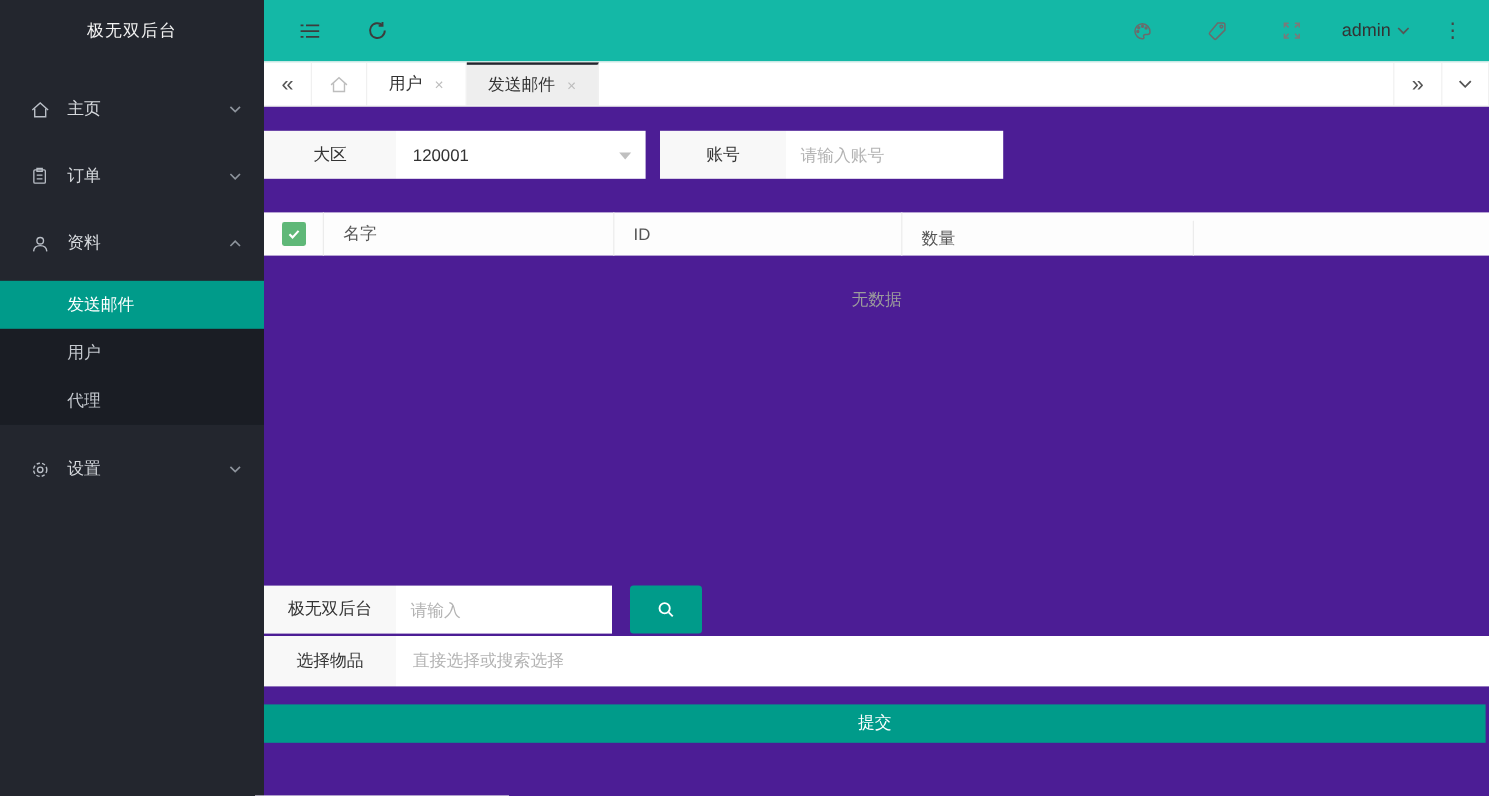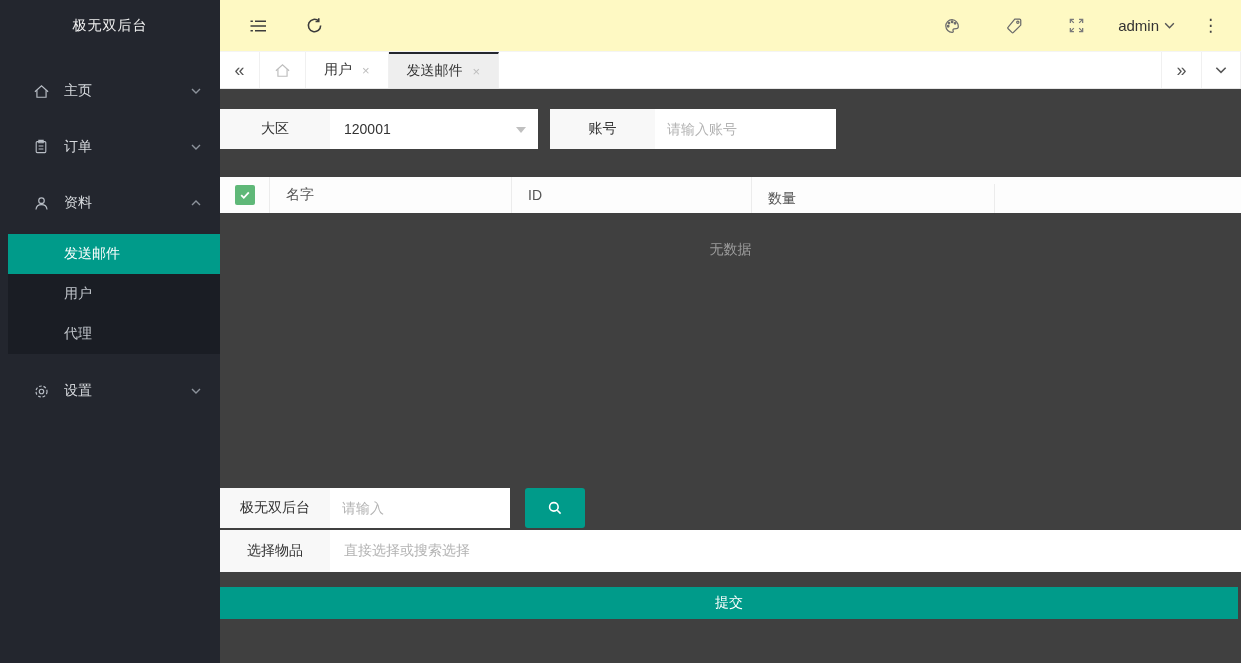--- a/index.html
+++ b/index.html
@@ -4,56 +4,56 @@
 <style>
   * { margin:0; padding:0; box-sizing:border-box; }
   html,body { width:1241px; height:663px; overflow:hidden;
     font-family:"Liberation Sans","DejaVu Sans",sans-serif; font-size:14px; color:#333; background:#efefef; }
   .app { display:flex; width:1241px; height:663px; }
 
   
   .sidebar { width:220px; height:663px; background:#23262e; flex:none; color:#dcdfe3; }
   .logo { height:52px; display:flex; align-items:center; justify-content:center;
     font-size:14px; color:#f2f2f2; letter-spacing:1px; }
-  .nav { padding-top:6px;margin-left:8px; }
+  .nav { padding-top:6px; }
   .nav-item { height:46px; margin-top:10px; display:flex; align-items:center;
     padding:0 18px 0 24px; cursor:pointer; color:#d7dade; }
   .nav-item .nicon { width:18px; height:18px; margin-right:14px; display:flex; align-items:center; justify-content:center; }
   .nav-item .nlabel { flex:1; font-size:14px; }
   .chev { width:12px; height:12px; }
   .submenu { background:#1a1d24; margin-top:8px; }
   .sub-item { height:40px; display:flex; align-items:center; padding-left:56px;
     color:#c3c7cd; cursor:pointer; font-size:14px; }
   .sub-item.active { background:#009b8a; color:#ffffff; }
 
   
   .main { flex:1; display:flex; flex-direction:column; background:#efefef; }
 
-  .topbar { height:52px; background:#fef9c3; display:flex; align-items:center;
+  .topbar { height:52px; background:#14b8a6; display:flex; align-items:center;
     padding:0 18px 0 18px; border-bottom:1px solid #f4f4f4; }
   .tb-btn { width:40px; height:40px; display:flex; align-items:center; justify-content:center; cursor:pointer; color:#4a4a4a; }
   .tb-left { display:flex; align-items:center; gap:16px; }
   .tb-right { margin-left:auto; display:flex; align-items:center; gap:22px; }
   .admin-box { display:flex; align-items:center; gap:4px; cursor:pointer; color:#333; font-size:15px; }
   .kebab { font-size:17px; color:#444; letter-spacing:0; line-height:1; cursor:pointer; padding:0 4px; }
 
   .tabbar { height:37px; background:#ffffff; display:flex; align-items:stretch;
     border-bottom:1px solid #e6e6e6; }
   .tab-arrow { width:40px; display:flex; align-items:center; justify-content:center;
     border-right:1px solid #f0f0f0; cursor:pointer; color:#555; font-size:18px; }
   .tab-arrow.right { border-right:none; border-left:1px solid #f0f0f0; margin-left:auto; }
   .tab-arrow.last { border-left:1px solid #f0f0f0; }
   .tab { display:flex; align-items:center; gap:10px; padding:0 18px;
     border-right:1px solid #f0f0f0; cursor:pointer; color:#333; position:relative; }
   .tab .close { color:#bdbdbd; font-size:13px; }
   .tab.active { background:#eeeeee; border-top:2px solid #23262e; }
   .tab.home { padding:0 14px; }
 
   
-  .content { position:relative; flex:1; background:#404040; }
+  .content { position:relative; flex:1; background:#4c1d95; }
   .label-cell { background:#f8f8f8; display:flex; align-items:center; justify-content:center;
     color:#333; height:100%; flex:none; }
   .white-input { background:#ffffff; border:none; outline:none; height:100%;
     padding:0 12px; font-size:14px; font-family:inherit; color:#333; }
   .white-input::placeholder { color:#b3b3b3; }
   .fake-select { background:#ffffff; height:100%; display:flex; align-items:center;
     padding:0 28px 0 14px; position:relative; cursor:pointer; }
   .fake-select .caret { position:absolute; right:12px; top:50%; margin-top:-2px;
     width:0; height:0; border-left:5px solid transparent; border-right:5px solid transparent;
     border-top:6px solid #c0c0c0; }

